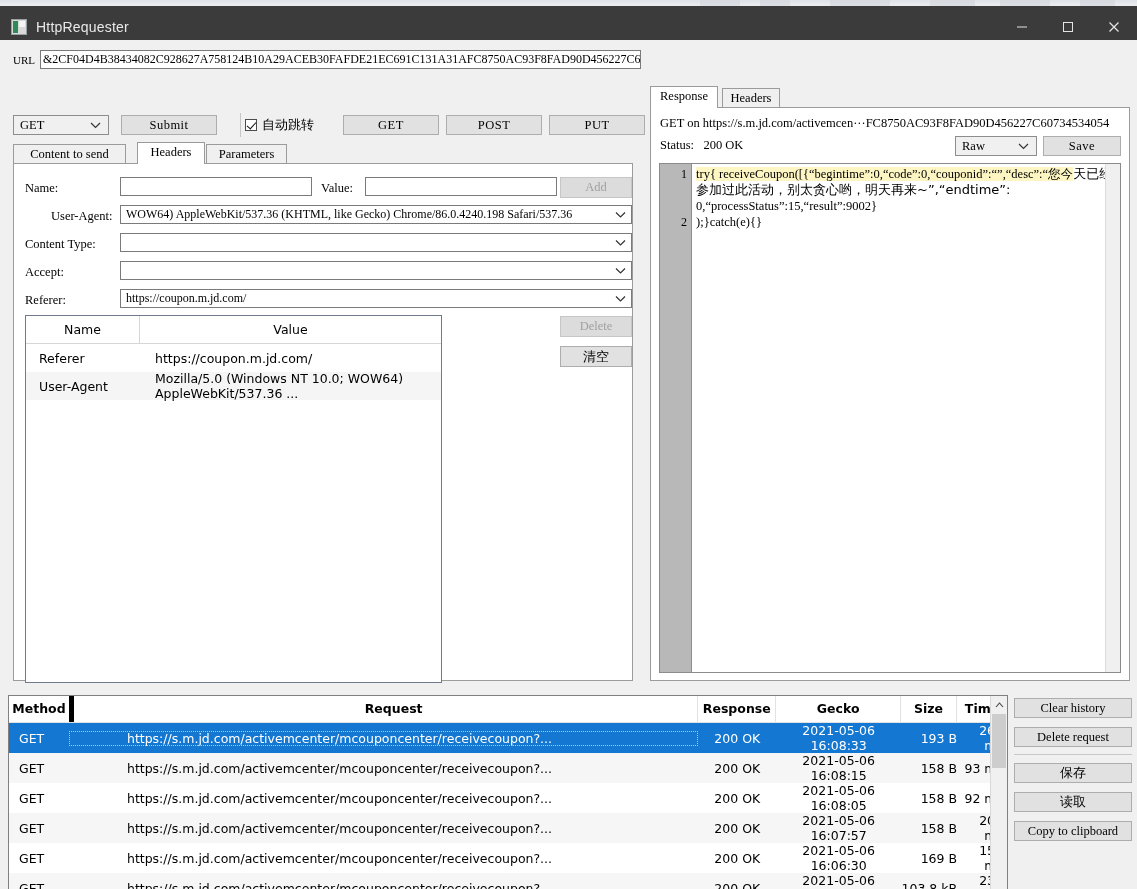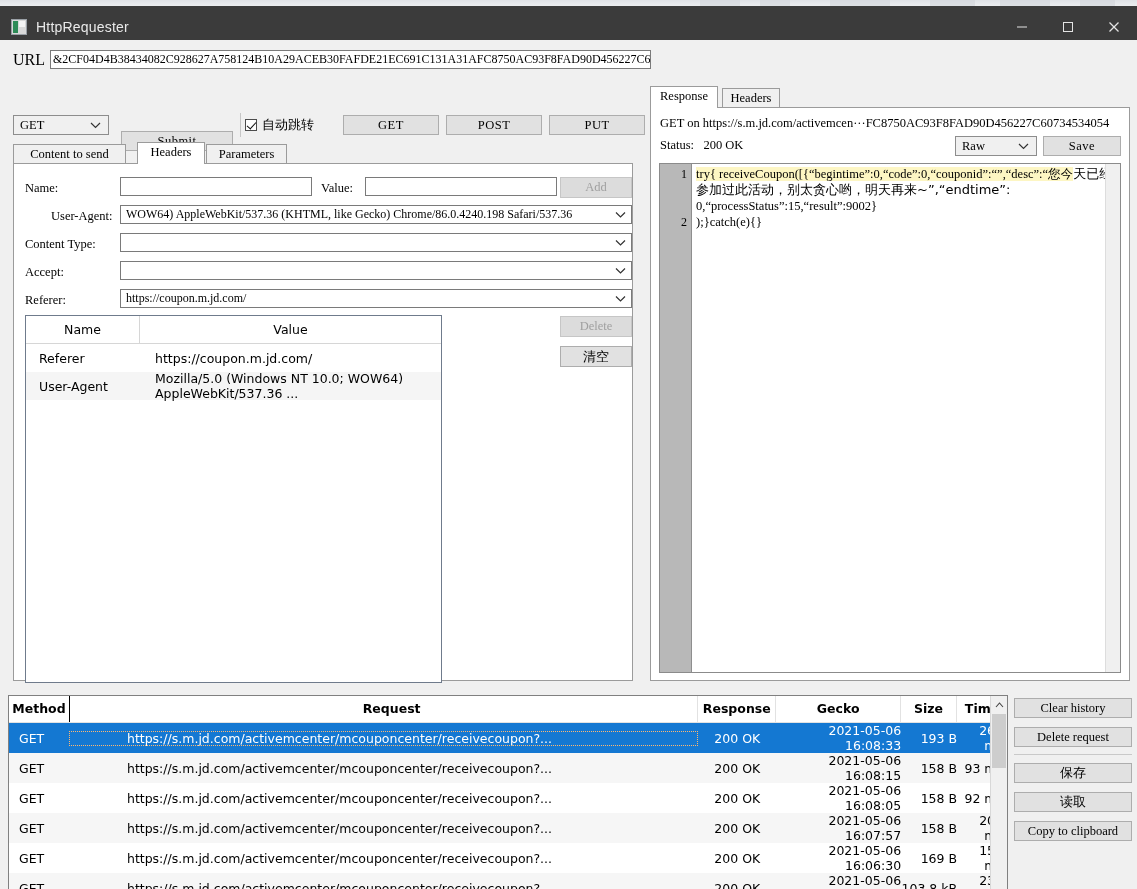--- a/index.html
+++ b/index.html
@@ -98,21 +98,21 @@
 
   
   .url-row {
     position: absolute;
     left: 13px; top: 10px;
     display: flex;
     align-items: center;
   }
   .url-label {
     font-family: "Liberation Serif", serif;
-    font-size: 16px;
+    font-size: 11px;
     margin-right: 5px;
   }
   .url-input {
     width: 601px;
     height: 19px;
     box-sizing: border-box;
     border: 1px solid #7a7a7a;
     background: #fff;
     font-family: "Liberation Serif", serif;
     font-size: 12px;
@@ -152,21 +152,21 @@
     background: #e1e1e1;
     font-family: "Liberation Serif", serif;
     font-size: 12.5px;
     text-align: center;
     line-height: 18px;
     height: 20px;
     color: #000;
     letter-spacing: .5px;
   }
   .m-method   { position:absolute; left:0;   top:0; width:96px; }
-  .m-submit   { position:absolute; left:108px;top:16px; width:112px; }
+  .m-submit   { position:absolute; left:108px;top:0; width:96px; }
   .sep-vert   { position:absolute; left:227px;top:-2px; width:1px; height:24px; background:#c6c6c6; }
   .chk-wrap   { position:absolute; left:232px;top:1px; display:flex; align-items:center; }
   .chkbox {
     width: 12px; height: 12px;
     border: 1px solid #4c4c4c;
     background: #fff;
     position: relative;
     box-sizing: border-box;
   }
   .chkbox::after {
@@ -424,25 +424,25 @@
     font-size: 12.5px;
     color: #000;
     align-items: center;
   }
   .h-row.alt { background: #f6f6f6; }
   .h-row.sel { background: #1478d2; color: #fff; }
   .h-row > div { box-sizing: border-box; }
   .col-method   { width: 60px; padding-left: 10px; }
   .col-request  { width: 630px; padding-left: 58px; }
   .col-response { width: 78px; text-align: center; }
-  .col-date     { width: 125px; text-align: right; }
+  .col-date     { width: 125px; text-align: center; }
   .col-size     { width: 56px; text-align: right; }
   .col-time     { width: 50px; text-align: right; padding-right: 4px;}
   .h-head .col-method   { text-align: center; padding-left:0; }
-  .h-head .col-request  { text-align: center; padding-left:16px; border-left:1px solid #000000; border-right:1px solid #e2e2e2;}
+  .h-head .col-request  { text-align: center; padding-left:16px; border-left:5px solid #000000; border-right:1px solid #e2e2e2;}
   .h-head .col-response { border-right:1px solid #e2e2e2; }
   .h-head .col-date     { text-align:center; border-right:1px solid #e2e2e2; }
   .h-head .col-size     { text-align:center; border-right:1px solid #e2e2e2; }
   .h-head .col-time     { text-align:center; padding-right:0;}
   .h-row.sel .col-request { outline: 1px dotted #ffb870; outline-offset: -1px; }
 
   .h-scroll {
     position: absolute;
     right: 0; top: 0;
     width: 16px;

